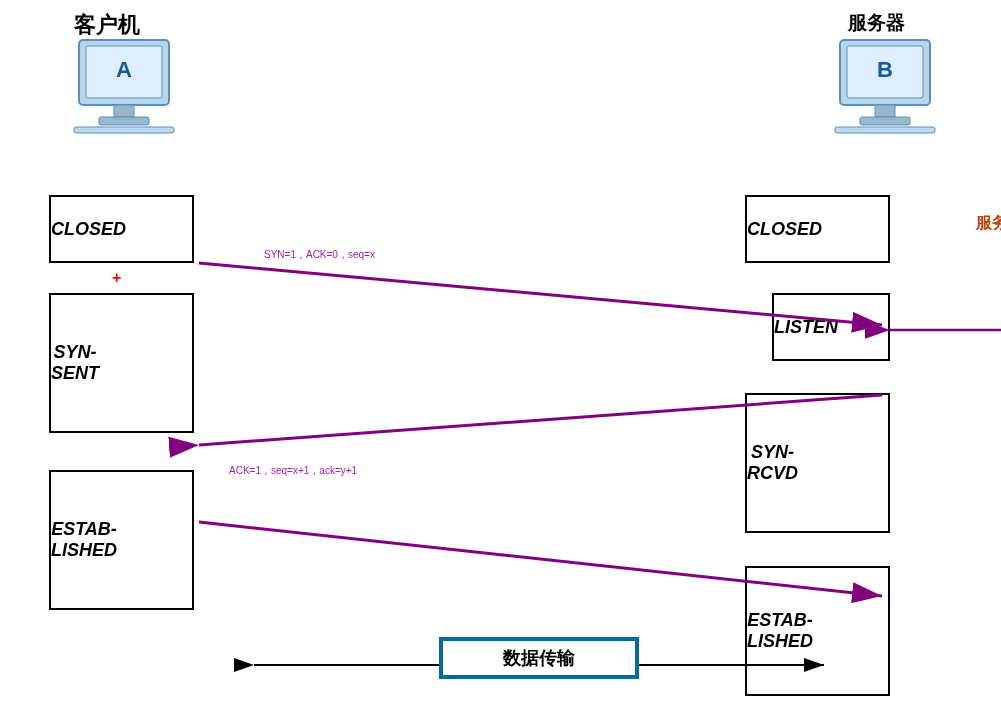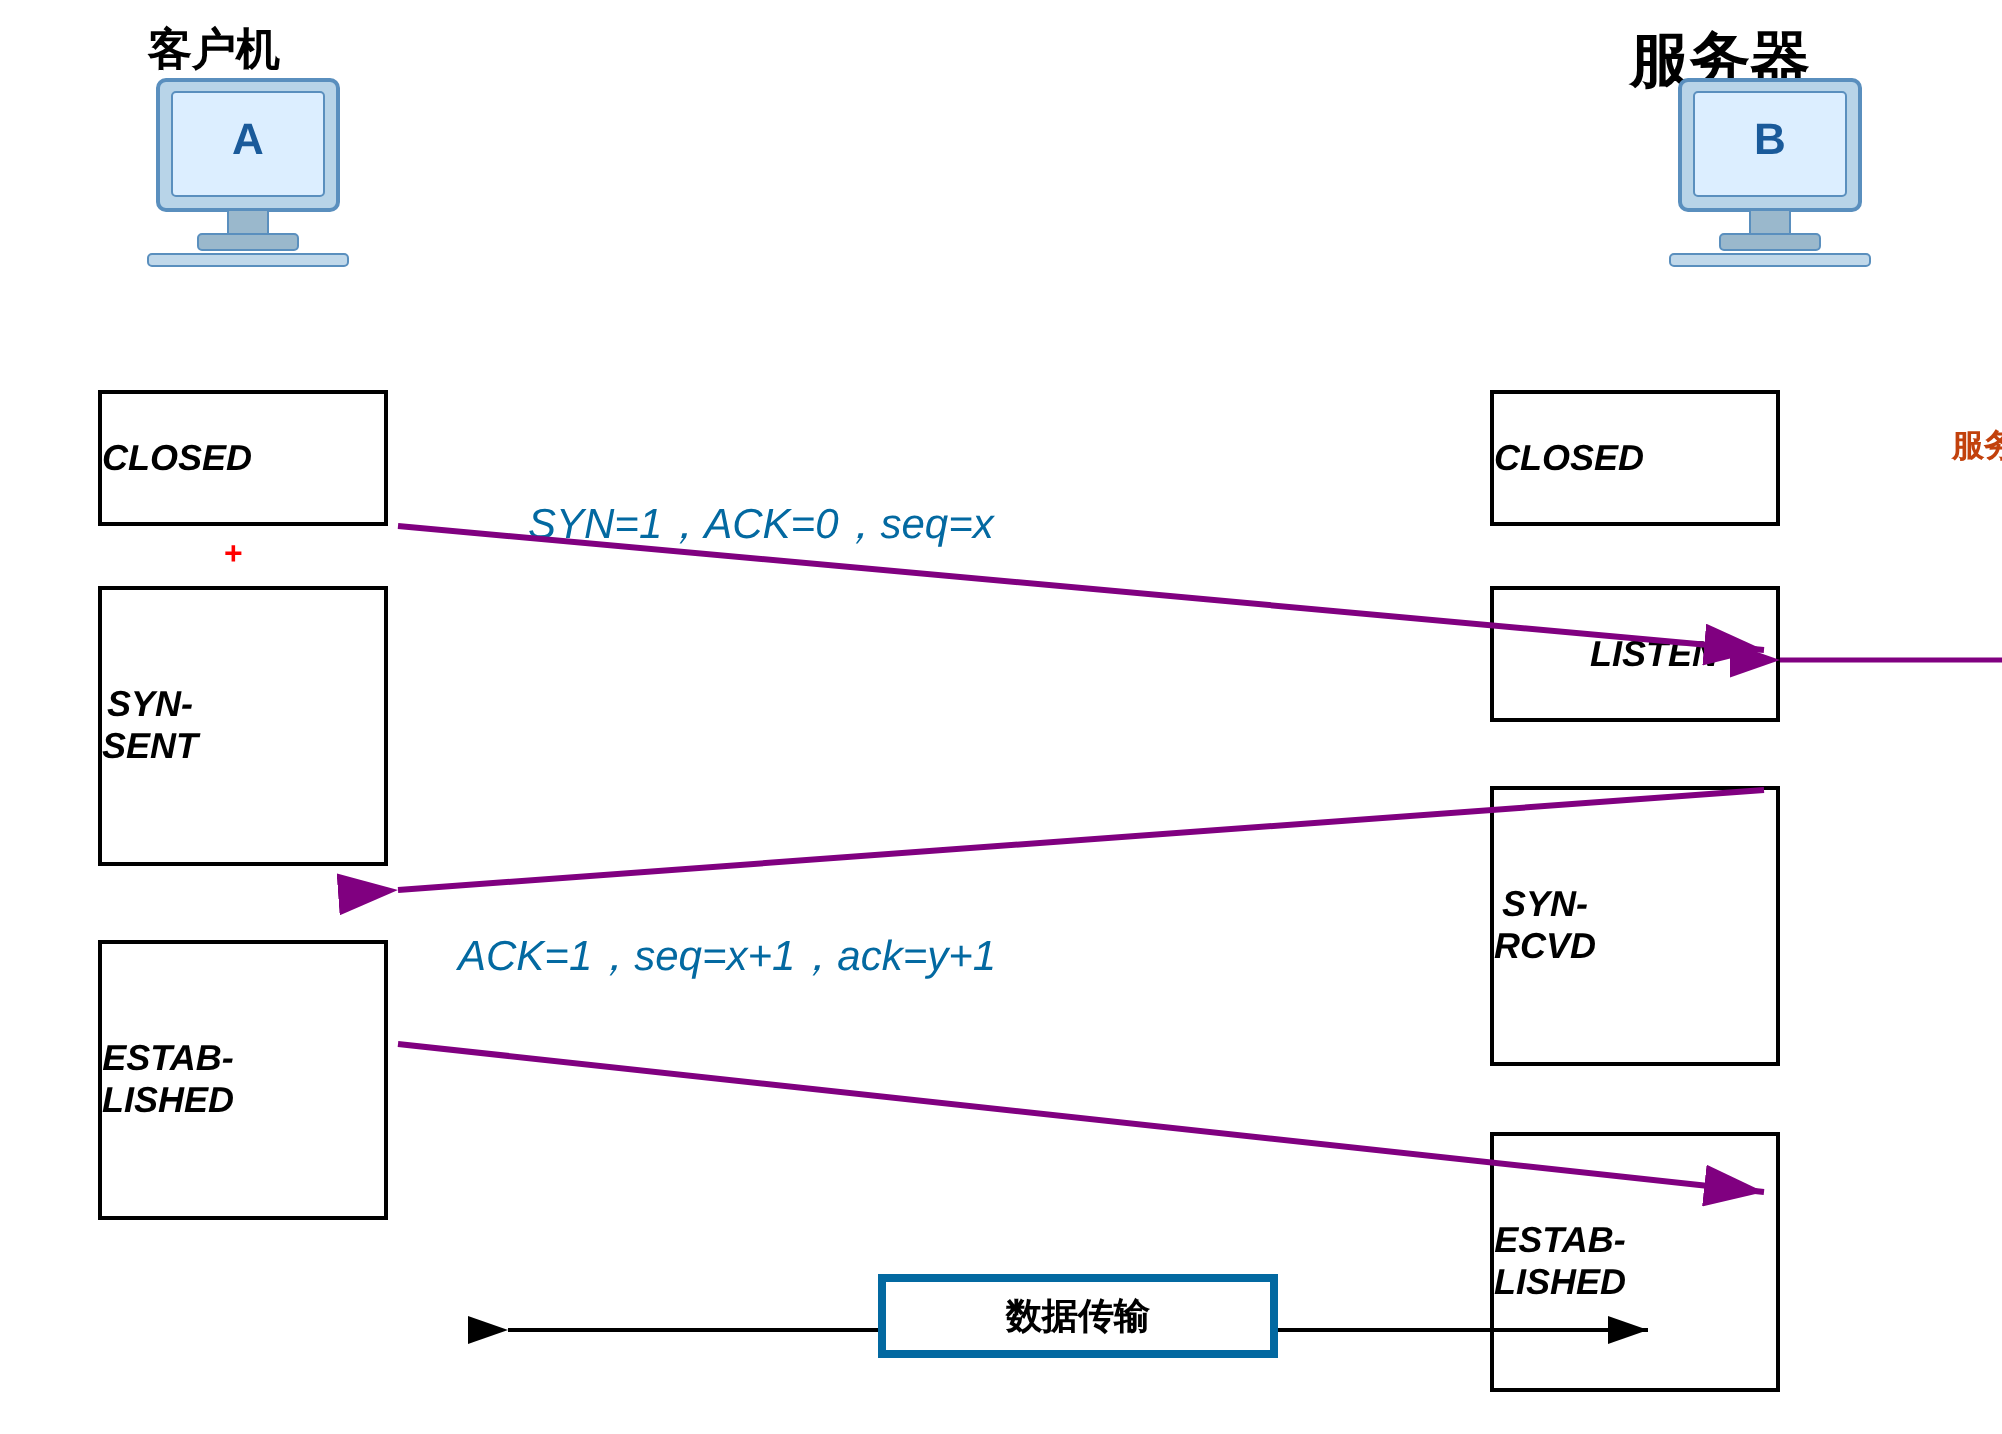--- a/index.html
+++ b/index.html
@@ -34,21 +34,21 @@
       left: 20px;
       top: 35px;
       width: 120px;
       height: 100px;
     }
 
     .server-label {
       position: absolute;
       right: 140px;
       top: 10px;
-      font-size: 30px;
+      font-size: 19px;
       font-weight: bold;
       color: #000;
     }
 
     .server-computer-icon {
       position: absolute;
       right: 100px;
       top: 35px;
       width: 120px;
       height: 100px;
@@ -94,23 +94,22 @@
     .box-server-closed {
       right: 155px;
       top: 195px;
       width: 145px;
       height: 68px;
     }
 
     .box-server-listen {
       right: 155px;
       top: 293px;
-      width: 145px;
+      width: 118px;
       height: 68px;
-      padding-left: 48px;
     }
 
     .box-server-syn-rcvd {
       right: 155px;
       top: 393px;
       width: 145px;
       height: 140px;
     }
 
     .box-server-estab {
@@ -136,23 +135,22 @@
       top: 0;
       left: 0;
       width: 1001px;
       height: 717px;
       pointer-events: none;
     }
 
     
     .arrow-label {
       position: absolute;
-      font-style: italic;
-      font-size: 21px;
-      color: #0369a1;
+      font-size: 10px;
+      color: #a21caf;
     }
 
     .label-syn1 {
       left: 220px;
       top: 248px;
     }
 
     .label-syn2 {
       left: 185px;
       top: 378px;

